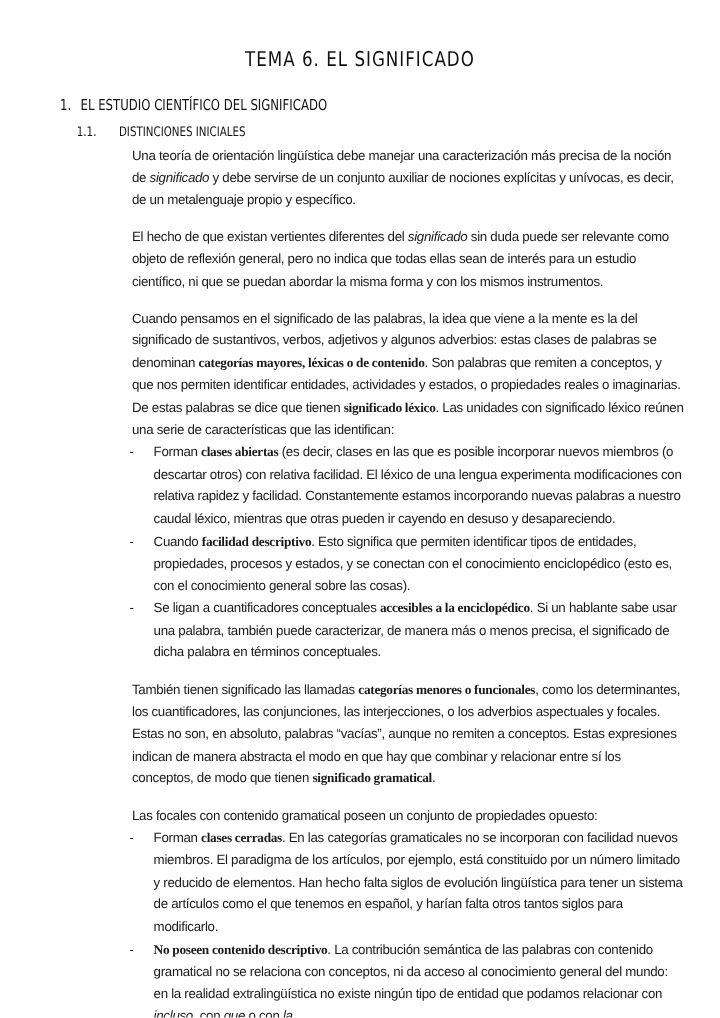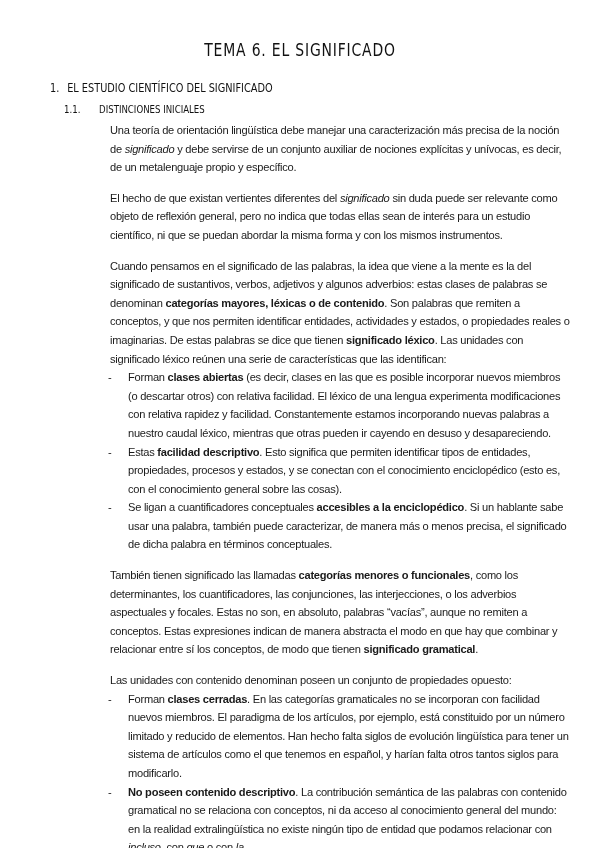--- a/index.html
+++ b/index.html
@@ -5,21 +5,21 @@
   html, body { margin:0; padding:0; background:#ffffff; }
   body { width:600px; height:848px; overflow:hidden; position:relative; font-family:"Liberation Sans", sans-serif; color:#1a1a1a; }
   .page { position:absolute; left:0; top:0; width:600px; height:684px; background:#fff; }
   .title { position:absolute; top:40px; left:0; width:600px; text-align:center; font-family:"DejaVu Sans", sans-serif; font-size:17px; letter-spacing:1px; font-weight:normal; transform:scaleX(0.82); transform-origin:center; color:#111; }
   .h1 { position:absolute; top:80px; left:50px; font-family:"DejaVu Sans", sans-serif; font-size:12.5px; color:#111; transform:scaleX(0.78); transform-origin:left; white-space:nowrap; }
   .h1 .num { display:inline-block; width:22px; }
   .h2 { position:absolute; top:103px; left:64px; font-family:"DejaVu Sans", sans-serif; font-size:11px; color:#111; transform:scaleX(0.78); transform-origin:left; white-space:nowrap; }
   .h2 .num { display:inline-block; width:45px; }
   .body { position:absolute; top:121px; left:110px; width:460px; font-size:11.1px; line-height:18.6px; letter-spacing:-0.25px; }
   .body p { margin:0 0 12px 0; }
-  .body b { font-weight:bold; }
+  .body b { font-weight:bold;font-family:Liberation Serif, serif; }
   ul.dash { list-style:none; margin:0 0 12px 0; padding:0; }
   ul.dash li { position:relative; padding-left:20px; margin-left:-2px; }
   ul.dash li .dash-mark { position:absolute; left:0; top:0; }
 </style>
 </head>
 <body>
 
 <div class="page">
   <div class="title">TEMA 6. EL SIGNIFICADO</div>
 
@@ -30,23 +30,23 @@
   <div class="h2">
     <span class="num">1.1.</span><span>DISTINCIONES INICIALES</span>
   </div>
 
   <div class="body">
     <p><span>Una teoría de orientación lingüística debe manejar una caracterización más precisa de la noción de </span><i>significado</i><span> y debe servirse de un conjunto auxiliar de nociones explícitas y unívocas, es decir, de un metalenguaje propio y específico.</span></p>
     <p><span>El hecho de que existan vertientes diferentes del </span><i>significado</i><span> sin duda puede ser relevante como objeto de reflexión general, pero no indica que todas ellas sean de interés para un estudio científico, ni que se puedan abordar la misma forma y con los mismos instrumentos.</span></p>
     <p style="margin-bottom:0"><span>Cuando pensamos en el significado de las palabras, la idea que viene a la mente es la del significado de sustantivos, verbos, adjetivos y algunos adverbios: estas clases de palabras se denominan </span><b>categorías mayores, léxicas o de contenido</b><span>. Son palabras que remiten a conceptos, y que nos permiten identificar entidades, actividades y estados, o propiedades reales o imaginarias. De estas palabras se dice que tienen </span><b>significado léxico</b><span>. Las unidades con significado léxico reúnen una serie de características que las identifican:</span></p>
     <ul class="dash">
         <li><span class="dash-mark">-</span><span>Forman </span><b>clases abiertas</b><span> (es decir, clases en las que es posible incorporar nuevos miembros (o descartar otros) con relativa facilidad. El léxico de una lengua experimenta modificaciones con relativa rapidez y facilidad. Constantemente estamos incorporando nuevas palabras a nuestro caudal léxico, mientras que otras pueden ir cayendo en desuso y desapareciendo.</span></li>
-        <li><span class="dash-mark">-</span><span>Estas </span><b>facilidad descriptivo</b><span>. Esto significa que permiten identificar tipos de entidades, propiedades, procesos y estados, y se conectan con el conocimiento enciclopédico (esto es, con el conocimiento general sobre las cosas).</span></li>
+        <li><span class="dash-mark">-</span><span>Cuando </span><b>facilidad descriptivo</b><span>. Esto significa que permiten identificar tipos de entidades, propiedades, procesos y estados, y se conectan con el conocimiento enciclopédico (esto es, con el conocimiento general sobre las cosas).</span></li>
         <li><span class="dash-mark">-</span><span>Se ligan a cuantificadores conceptuales </span><b>accesibles a la enciclopédico</b><span>. Si un hablante sabe usar una palabra, también puede caracterizar, de manera más o menos precisa, el significado de dicha palabra en términos conceptuales.</span></li>
       </ul>
     <p><span>También tienen significado las llamadas </span><b>categorías menores o funcionales</b><span>, como los determinantes, los cuantificadores, las conjunciones, las interjecciones, o los adverbios aspectuales y focales. Estas no son, en absoluto, palabras “vacías”, aunque no remiten a conceptos. Estas expresiones indican de manera abstracta el modo en que hay que combinar y relacionar entre sí los conceptos, de modo que tienen </span><b>significado gramatical</b><span>.</span></p>
-    <p style="margin-bottom:0"><span>Las unidades con contenido denominan poseen un conjunto de propiedades opuesto:</span></p>
+    <p style="margin-bottom:0"><span>Las focales con contenido gramatical poseen un conjunto de propiedades opuesto:</span></p>
     <ul class="dash">
         <li><span class="dash-mark">-</span><span>Forman </span><b>clases cerradas</b><span>. En las categorías gramaticales no se incorporan con facilidad nuevos miembros. El paradigma de los artículos, por ejemplo, está constituido por un número limitado y reducido de elementos. Han hecho falta siglos de evolución lingüística para tener un sistema de artículos como el que tenemos en español, y harían falta otros tantos siglos para modificarlo.</span></li>
         <li><span class="dash-mark">-</span><b>No poseen contenido descriptivo</b><span>. La contribución semántica de las palabras con contenido gramatical no se relaciona con conceptos, ni da acceso al conocimiento general del mundo: en la realidad extralingüística no existe ningún tipo de entidad que podamos relacionar con </span><i>incluso</i><span>, con </span><i>que</i><span> o con </span><i>la</i><span>.</span></li>
       </ul>
   </div>
 </div>
 
 </body></html>

